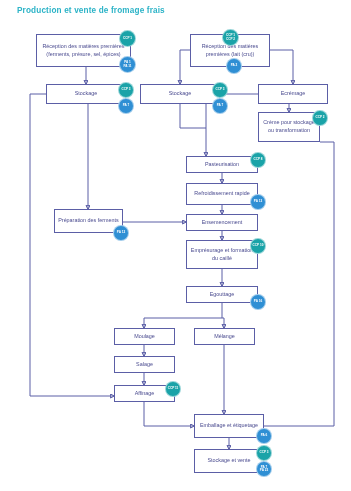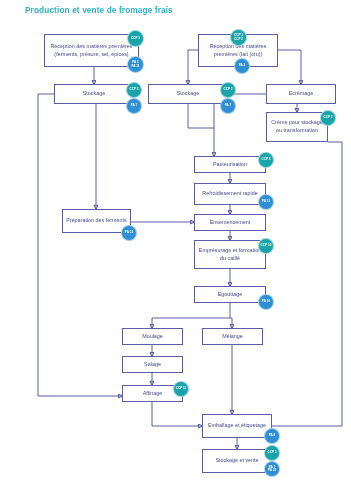--- a/index.html
+++ b/index.html
@@ -4,21 +4,21 @@
 <style>
   html,body{margin:0;padding:0;}
   body{
     width:351px;height:491px;
     background:#ffffff;
     font-family:"Liberation Sans","DejaVu Sans",sans-serif;
     overflow:hidden;
     position:relative;
   }
   #diagram{
-    position:absolute;left:8px;top:0;width:316px;height:491px;
+    position:absolute;left:0;top:0;width:316px;height:491px;
   }
   .title{
     position:absolute;
     left:17px;top:6px;
     font-size:8.2px;
     font-weight:bold;
     color:#2bb3c7;
     letter-spacing:0.15px;
     white-space:nowrap;
   }

